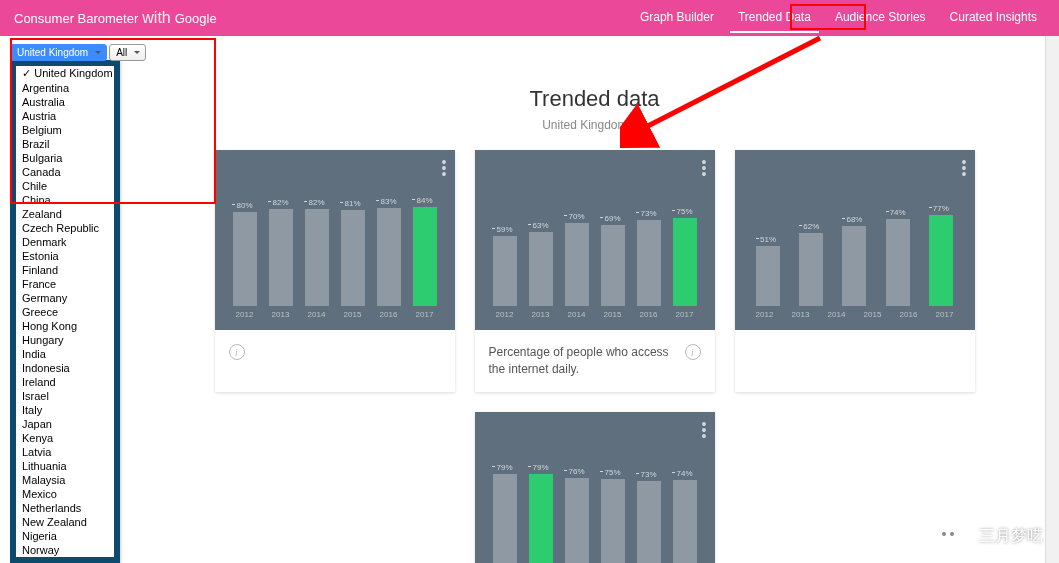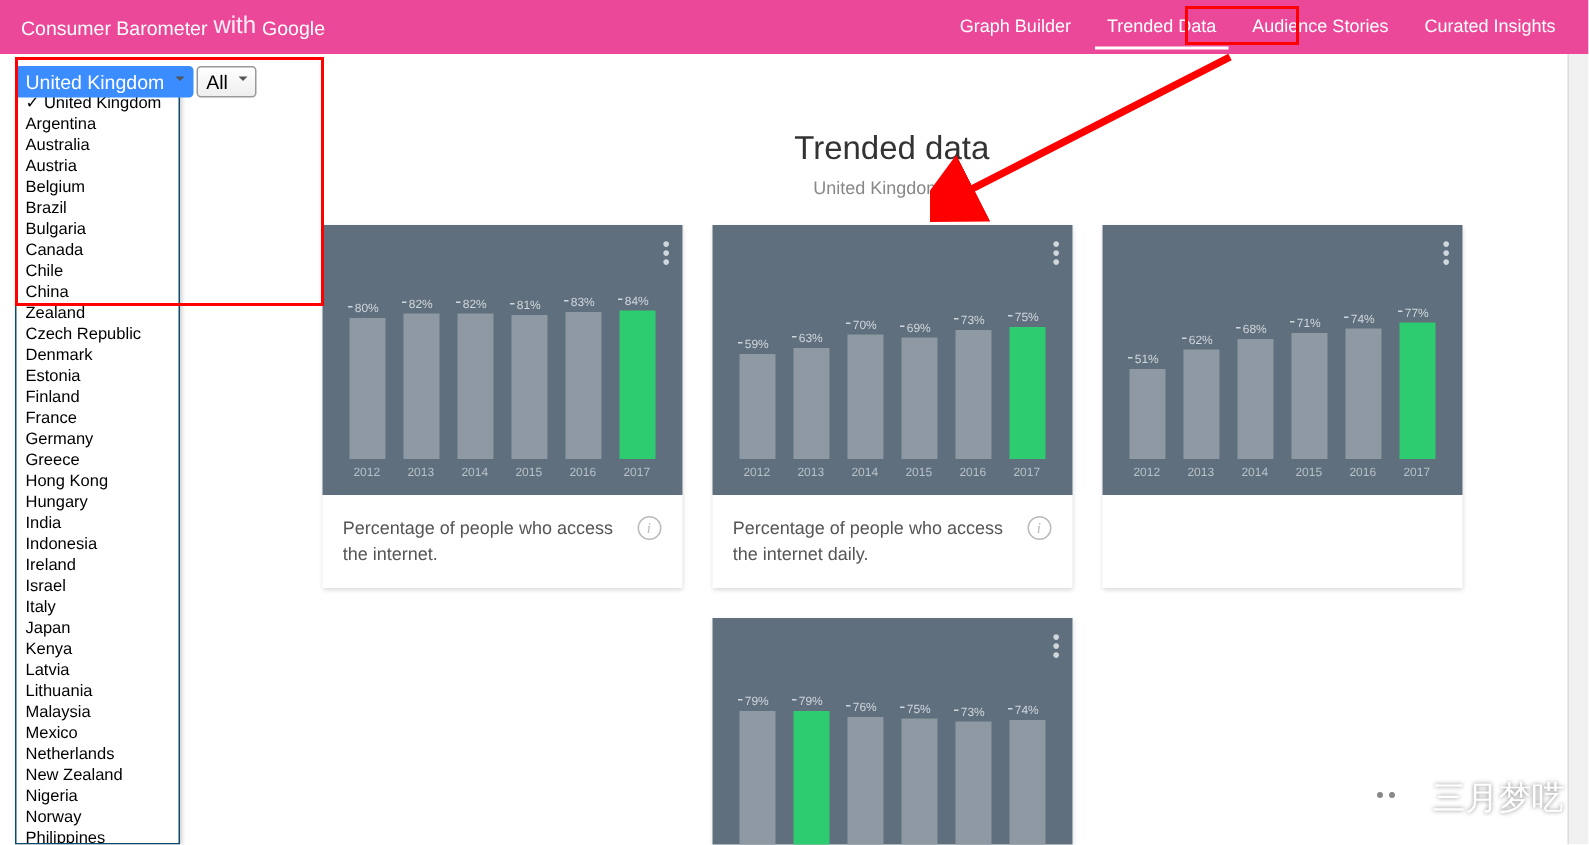--- a/index.html
+++ b/index.html
@@ -6,45 +6,45 @@
 body{background:#fff;width:1059px;height:563px;overflow:hidden;position:relative}
 .hdr{background:#ec4899;height:36px;display:flex;align-items:center;padding:0 14px;color:#fff}
 .logo{font-size:13px;display:flex;align-items:center;gap:4px}
 .g{font-weight:400}
 .navs{margin-left:auto;display:flex;gap:8px}
 .nav{font-size:12px;padding:7px 8px;cursor:pointer}
 .nav.act{border-bottom:2px solid #fff}
 .red-box{position:absolute;border:2px solid red;pointer-events:none;z-index:50}
 .arrow{position:absolute;z-index:40;pointer-events:none}
 .sel-row{position:absolute;top:44px;left:10px;display:flex;gap:2px;z-index:30}
-.sel{border:1px solid #999;background:linear-gradient(#fff,#eee);font-size:13px;padding:2px 18px 2px 6px;border-radius:3px;position:relative;cursor:pointer}
+.sel{border:1px solid #999;background:linear-gradient(#fff,#eee);font-size:10px;padding:2px 18px 2px 6px;border-radius:3px;position:relative;cursor:pointer}
 .sel::after{content:"";position:absolute;right:5px;top:6px;border:3px solid transparent;border-top-color:#555}
 .sel1{background:#3b8cff;color:#fff;border-color:#3b8cff}
-.dd{position:absolute;top:60px;left:10px;background:#fff;border:1px solid #0c4a6e;width:110px;max-height:503px;overflow:hidden;z-index:25;box-shadow:1px 1px 3px rgba(0,0,0,.2)}
+.dd{position:absolute;top:60px;left:10px;background:#fff;border:6px solid #0c4a6e;width:110px;max-height:503px;overflow:hidden;z-index:25;box-shadow:1px 1px 3px rgba(0,0,0,.2)}
 .dd-item{font-size:11px;padding:1px 6px;cursor:pointer;white-space:nowrap}
 .main{margin-left:130px;padding:20px 40px}
 .title{text-align:center;font-size:22px;color:#333;font-weight:400;margin-top:30px}
 .sub{text-align:center;font-size:12px;color:#888;margin:6px 0 18px}
 .grid{display:flex;flex-wrap:wrap;gap:20px;justify-content:center}
 .card{width:240px;background:#fff;box-shadow:0 1px 3px rgba(0,0,0,.15)}
 .chart{background:#5f6f7d;height:180px;padding:16px 12px 8px;position:relative}
 .dots{position:absolute;top:8px;right:8px;color:#cfd6dc;font-size:14px;cursor:pointer;line-height:4px}
 .dots span{display:block;margin:2px 0}
 .bars{display:flex;align-items:flex-end;justify-content:space-around;height:120px;margin-top:20px}
 .barcol{display:flex;flex-direction:column;align-items:center;width:28px}
 .pct{font-size:8px;color:#cfd6dc;margin-bottom:2px;position:relative}
 .pct::before{content:"";position:absolute;left:-4px;top:3px;width:3px;height:1px;background:#cfd6dc}
 .bar{width:24px;background:#8e99a3}
 .bar.g{background:#2ecc71}
 .yr{font-size:8px;color:#b8c0c8;}
 .yrs{display:flex;justify-content:space-around;margin-top:4px}
 .cap{padding:14px 14px;display:flex;align-items:flex-start;gap:8px}
 .cap-t{font-size:12px;color:#555;flex:1;line-height:1.4}
 .info{width:16px;height:16px;border:1px solid #bbb;border-radius:50%;display:flex;align-items:center;justify-content:center;font-size:10px;color:#bbb;font-style:italic;font-family:serif;cursor:pointer}
-.wm{position:absolute;bottom:16px;right:16px;display:flex;align-items:center;gap:20px;color:#fff;font-size:22px;z-index:60}
+.wm{position:absolute;bottom:16px;right:16px;display:flex;align-items:center;gap:20px;color:#fff;font-size:16px;z-index:60}
 .wm-ico{width:22px;height:22px;background:#fff;border-radius:50%;position:relative}
 .wm-ico::before,.wm-ico::after{content:"";position:absolute;width:4px;height:4px;background:#888;border-radius:50%;top:7px}
 .wm-ico::before{left:5px}.wm-ico::after{right:5px}
 .wm-txt{text-shadow:0 0 3px rgba(0,0,0,.5)}
 .scroll-edge{position:absolute;right:0;top:36px;bottom:0;width:14px;background:#f1f1f1;border-left:1px solid #ddd}
 </style>
 </head>
 <body>
 
 <div class="hdr">
@@ -145,21 +145,20 @@
           <div class="yrs">
             <div class="yr">2012</div>
             <div class="yr">2013</div>
             <div class="yr">2014</div>
             <div class="yr">2015</div>
             <div class="yr">2016</div>
             <div class="yr">2017</div>
           </div>
         </div>
         <div class="cap">
-          <div class="cap-t">Percentage of people who access the internet.</div>
           <div class="info">i</div>
         </div>
       </div>
       <div class="card">
         <div class="chart">
           <div class="dots">
             <span>•</span>
             <span>•</span>
             <span>•</span>
           </div>
@@ -215,24 +214,20 @@
               <div class="pct">51%</div>
               <div class="bar" style="height: 60.18px;"></div>
             </div>
             <div class="barcol">
               <div class="pct">62%</div>
               <div class="bar" style="height: 73.16px;"></div>
             </div>
             <div class="barcol">
               <div class="pct">68%</div>
               <div class="bar" style="height: 80.24px;"></div>
-            </div>
-            <div class="barcol">
-              <div class="pct">71%</div>
-              <div class="bar" style="height: 83.78px;"></div>
             </div>
             <div class="barcol">
               <div class="pct">74%</div>
               <div class="bar" style="height: 87.32px;"></div>
             </div>
             <div class="barcol">
               <div class="pct">77%</div>
               <div class="bar g" style="height: 90.86px;"></div>
             </div>
           </div>

